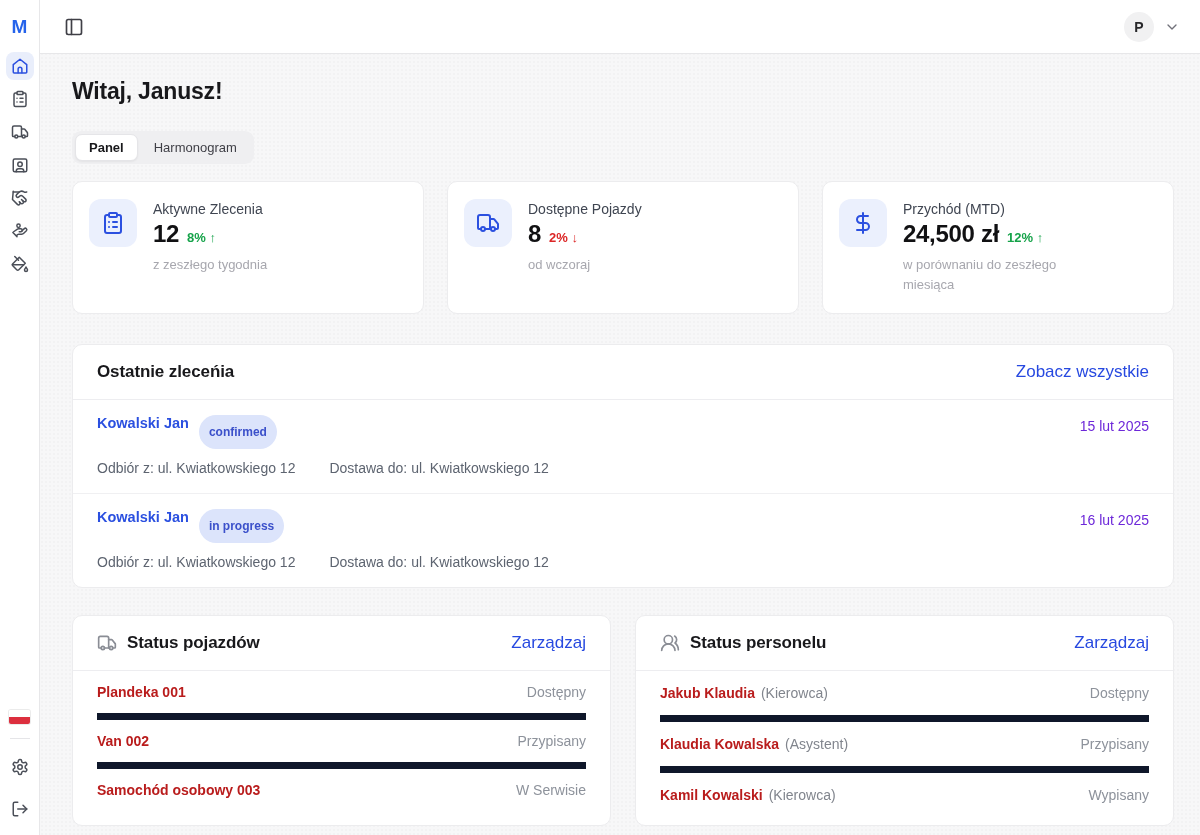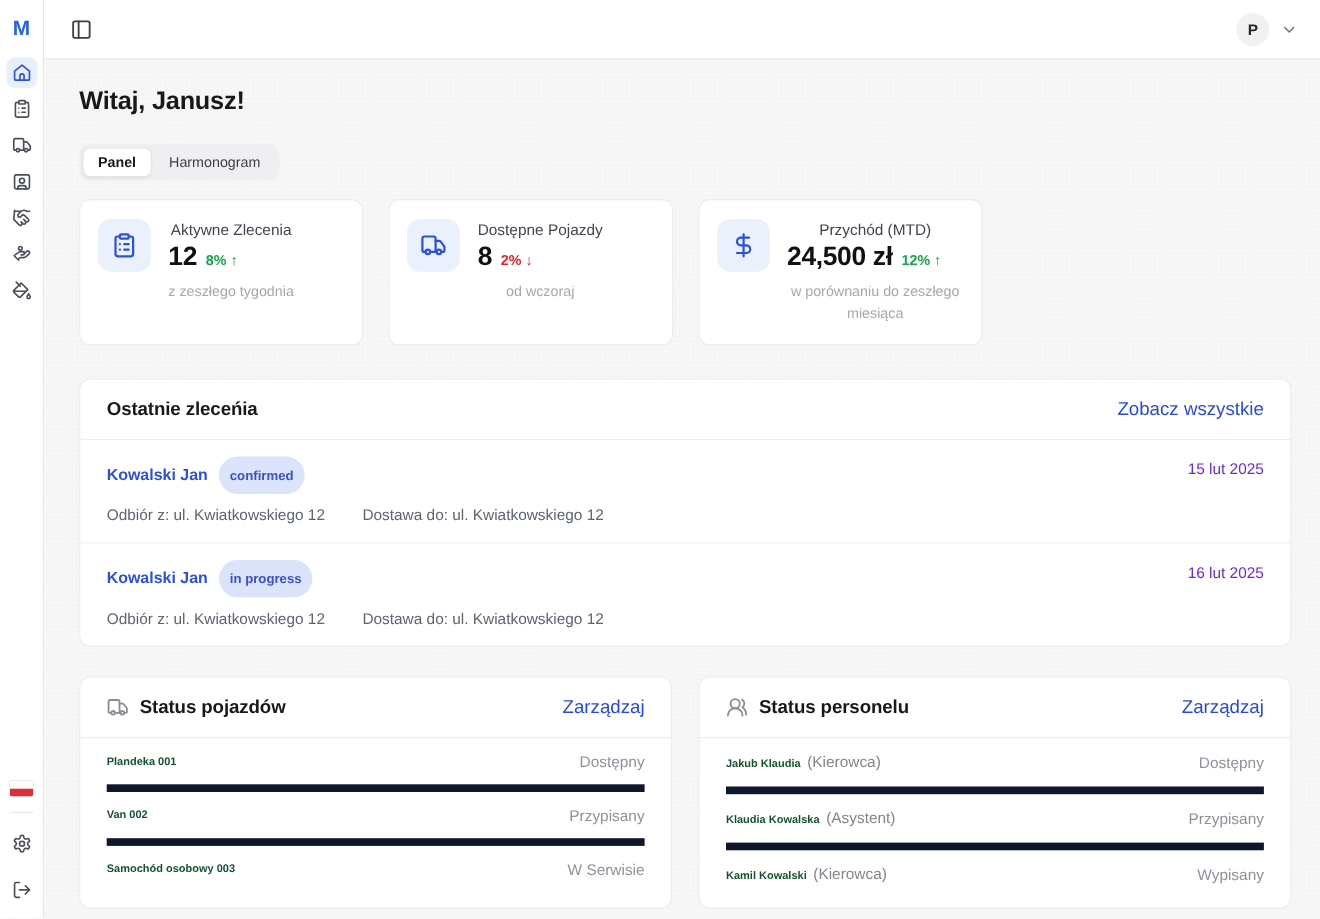--- a/index.html
+++ b/index.html
@@ -60,21 +60,21 @@
   .tab {
     font-size:13px; padding:6px 14px; border-radius:7px; color:#3f3f46; cursor:pointer; font-weight:500;
   }
   .tab.active {
     background:#ffffff; color:#18181b; font-weight:600;
     border:1px solid #e5e5e8; box-shadow:0 1px 2px rgba(0,0,0,0.05);
     padding:5px 13px;
   }
 
   
-  .stats { display:grid; grid-template-columns:repeat(4,1fr); gap:23px; margin-top:17px;text-align:center; }
+  .stats { display:grid; grid-template-columns:repeat(3,1fr); gap:23px; margin-top:17px; }
   .stat-card {
     background:#ffffff; border:1px solid #ececee; border-radius:10px;
     height:133px; padding:17px 16px; display:flex; gap:16px; align-items:flex-start;
   }
   .stat-icon {
     width:48px; height:48px; border-radius:12px; background:#ebf0fd;
     display:flex; align-items:center; justify-content:center; color:#2b50e0; flex-shrink:0;
   }
   .stat-label { font-size:14px; color:#3f4551; margin-top:2px; }
   .stat-value-row { display:flex; align-items:baseline; gap:8px; margin-top:3px; }
@@ -92,35 +92,35 @@
     display:flex; align-items:center; padding:17px 24px; border-bottom:1px solid #ededf0;
   }
   .panel-title { font-size:17px; font-weight:600; color:#18181b; letter-spacing:-0.1px; }
   .panel-link { margin-left:auto; font-size:17px; font-weight:500; color:#2749e0; cursor:pointer; text-decoration:none; }
   .panel-header .hdr-icon { color:#8a8d95; margin-right:10px; display:flex; }
 
   
   .orders { margin-top:30px; }
   .order-row { padding:15px 24px 17px; display:flex; justify-content:space-between; }
   .order-row + .order-row { border-top:1px solid #f0f0f2; }
-  .order-name-line { display:flex; align-items:center; gap:10px; }
+  .order-name-line { display:flex; align-items:flex-start; gap:10px; }
   .order-name { font-size:14.5px; font-weight:600; color:#2b50e0; cursor:pointer; }
   .order-badge {
     background:#dce4fb; color:#3b50ca; font-size:12px; font-weight:600;
     padding:10px 10px; border-radius:999px; white-space:nowrap;
   }
   .order-addresses { display:flex; gap:34px; margin-top:11px; font-size:14px; color:#5d6470; }
   .order-date { font-size:14px; color:#6d28d9; padding-top:3px; }
 
   
   .bottom-grid { display:grid; grid-template-columns:1fr 1fr; gap:24px; margin-top:27px; }
   .status-list { padding:0 24px 8px; }
   .status-row { display:flex; justify-content:space-between; align-items:center; padding:13px 0; }
   .status-row + .status-row { border-top:7px solid #0f172a; }
-  .status-name { font-size:10px; font-weight:600; color:#14532d; }
+  .status-name { font-size:14px; font-weight:600; color:#b91c1c; }
   .status-role { font-size:14px; color:#81858d; font-weight:400; margin-left:6px; }
   .status-value { font-size:14px; color:#8d929b; }
 </style>
 </head>
 <body>
 
 <div class="sidebar">
   <div class="logo">M</div>
 
   <div class="nav">

